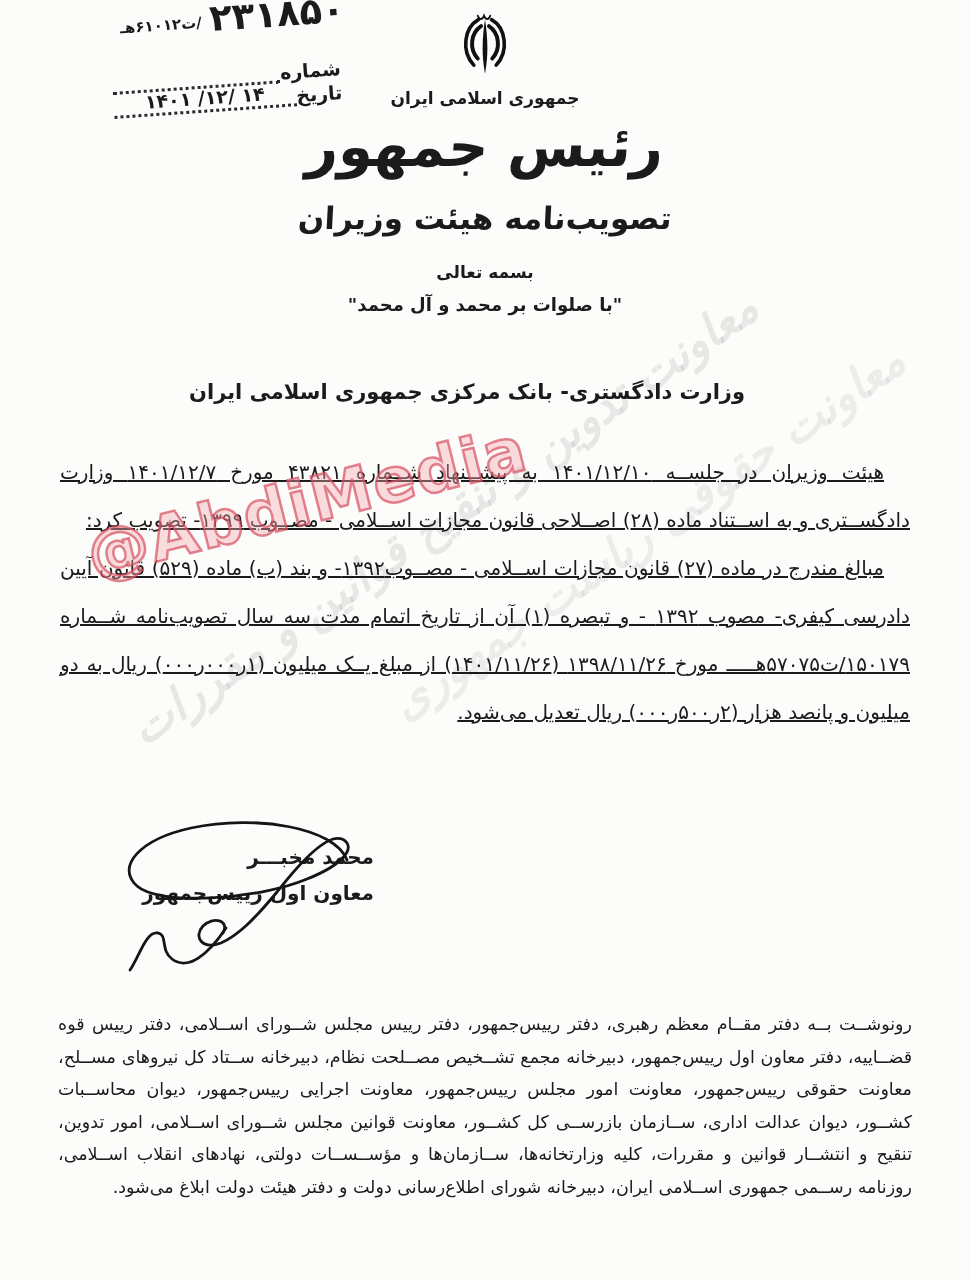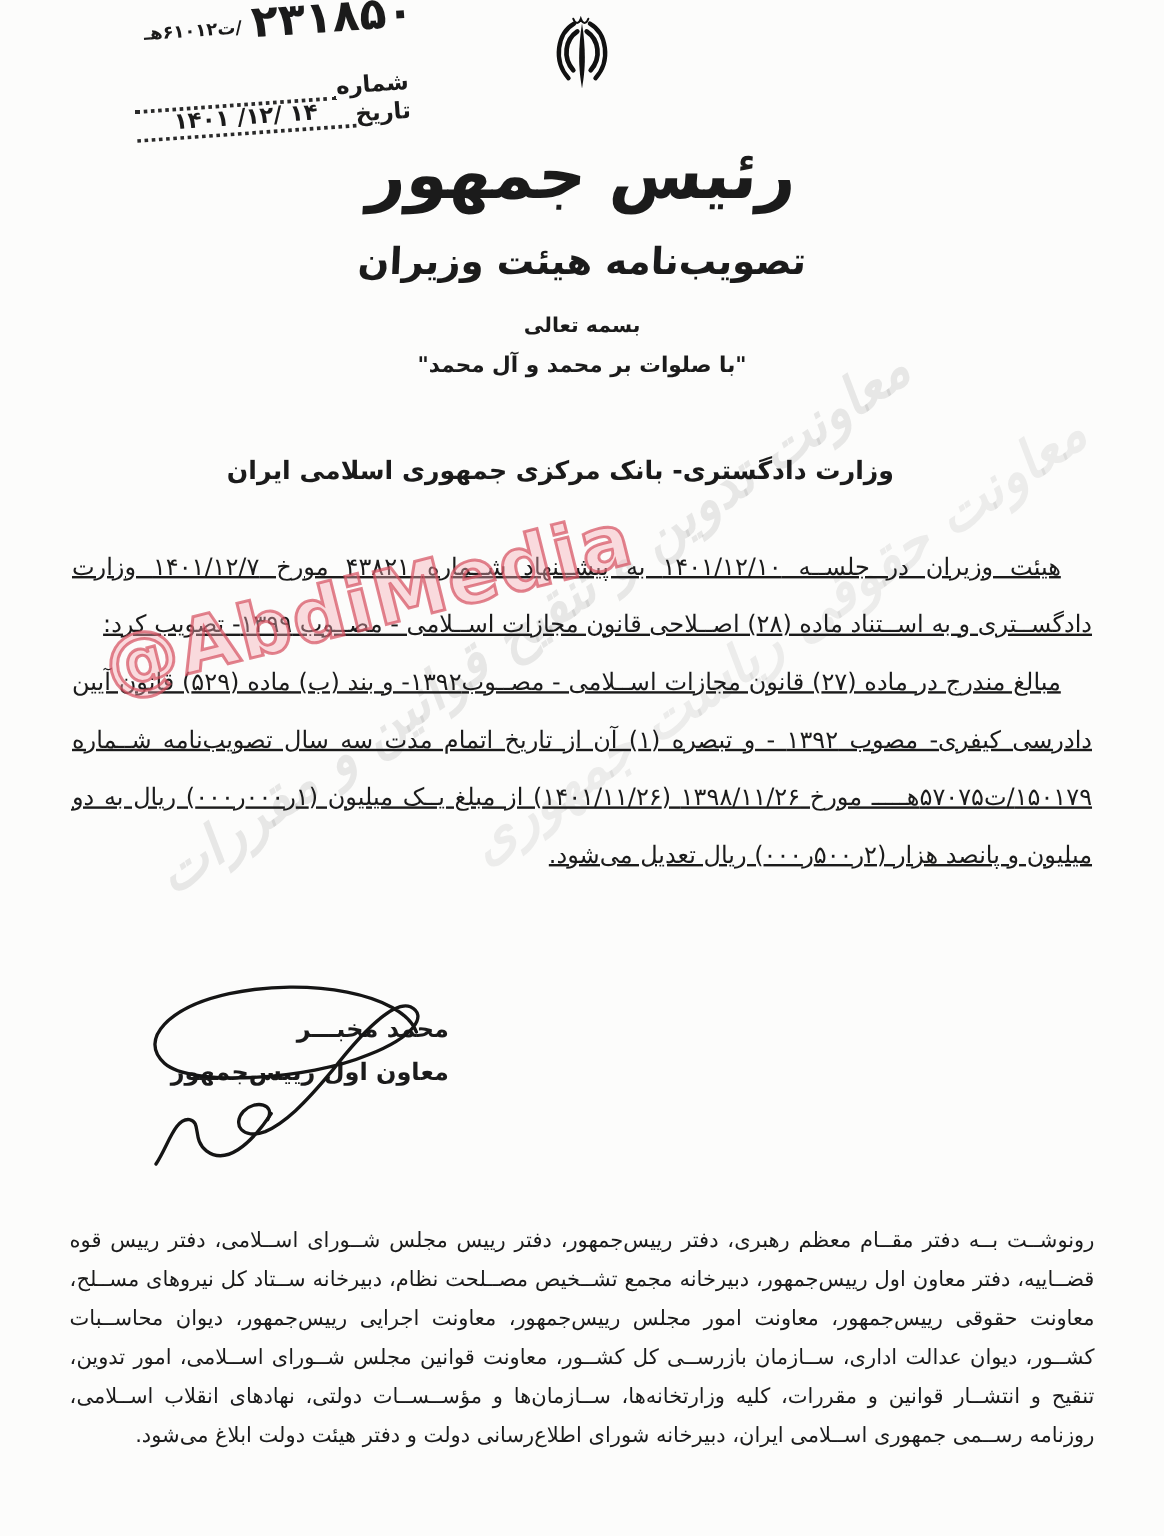--- a/index.html
+++ b/index.html
@@ -55,21 +55,21 @@
   .body-text p{margin:0;text-indent:26px;}
   
   .signature{position:absolute;top:845px;left:112px;width:262px;z-index:2;
     direction:rtl;text-align:right;}
   .sig-name{font-size:20px;font-weight:bold;}
   .sig-title{font-size:20px;font-weight:bold;margin-top:12px;white-space:nowrap;}
   .sig-scribble{position:absolute;top:808px;left:95px;z-index:3;pointer-events:none;}
   .sig-scribble svg{width:280px;height:168px;}
   
   .footer{position:absolute;top:1008px;right:58px;left:58px;z-index:2;
-    direction:rtl;text-align:justify;font-size:17.5px;line-height:32.5px;margin-top:10px;}
+    direction:rtl;text-align:justify;font-size:17.5px;line-height:32.5px;}
   
   .wm-media{
     position:absolute;top:520px;left:88px;width:660px;z-index:4;
     transform:rotate(-14deg);transform-origin:left center;
     font-size:62px;font-weight:bold;letter-spacing:2px;
     color:rgba(246,168,178,0.40);
     -webkit-text-stroke:2.5px rgba(214,80,96,0.70);
     pointer-events:none;white-space:nowrap;
   }
   .wm-gray{
@@ -117,20 +117,21 @@
         <path d="M39 9 c2.5 7 7 7 9.5 0 c2.5 7 7 7 9.5 0" stroke-width="2.6"></path>
         <path d="M40 15 C19 27 13 62 33 84" stroke-width="5.5"></path>
         <path d="M60 15 C81 27 87 62 67 84" stroke-width="5.5"></path>
         <path d="M44 25 C29 35 25 58 39 74" stroke-width="6"></path>
         <path d="M56 25 C71 35 75 58 61 74" stroke-width="6"></path>
       </g>
       <path d="M50 15 C47.8 28 46.4 44 46.4 58 C46.4 74 48 85 50 97 C52 85 53.6 74 53.6 58 C53.6 44 52.2 28 50 15 Z" fill="#111"></path>
     </svg>
   </div>
 
+  <div class="country">جمهوری اسلامی ایران</div>
   <div class="office">رئیس جمهور</div>
   <div class="doctype">تصویب‌نامه هیئت وزیران</div>
   <div class="basmala">بسمه تعالی</div>
   <div class="salawat">"با صلوات بر محمد و آل محمد"</div>
 
   <div class="addressee">وزارت دادگستری- بانک مرکزی جمهوری اسلامی ایران</div>
 
   <div class="body-text">
     <p>هیئت وزیران در جلســه ۱۴۰۱/۱۲/۱۰ به پیشــنهاد شــماره ۴۳۸۲۱ مورخ ۱۴۰۱/۱۲/۷ وزارت دادگســتری و به اســتناد ماده (۲۸) اصــلاحی قانون مجازات اســلامی - مصــوب ۱۳۹۹- تصویب کرد:</p>
     <p>مبالغ مندرج در ماده (۲۷) قانون مجازات اســلامی - مصــوب۱۳۹۲- و بند (ب) ماده (۵۲۹) قانون آیین دادرسی کیفری- مصوب ۱۳۹۲ - و تبصره (۱) آن از تاریخ اتمام مدت سه سال تصویب‌نامه شــماره ۱۵۰۱۷۹/ت۵۷۰۷۵هـــــ مورخ ۱۳۹۸/۱۱/۲۶ (۱۴۰۱/۱۱/۲۶) از مبلغ یــک میلیون (۱ر۰۰۰ر۰۰۰) ریال به دو میلیون و پانصد هزار (۲ر۵۰۰ر۰۰۰) ریال تعدیل می‌شود.</p>

